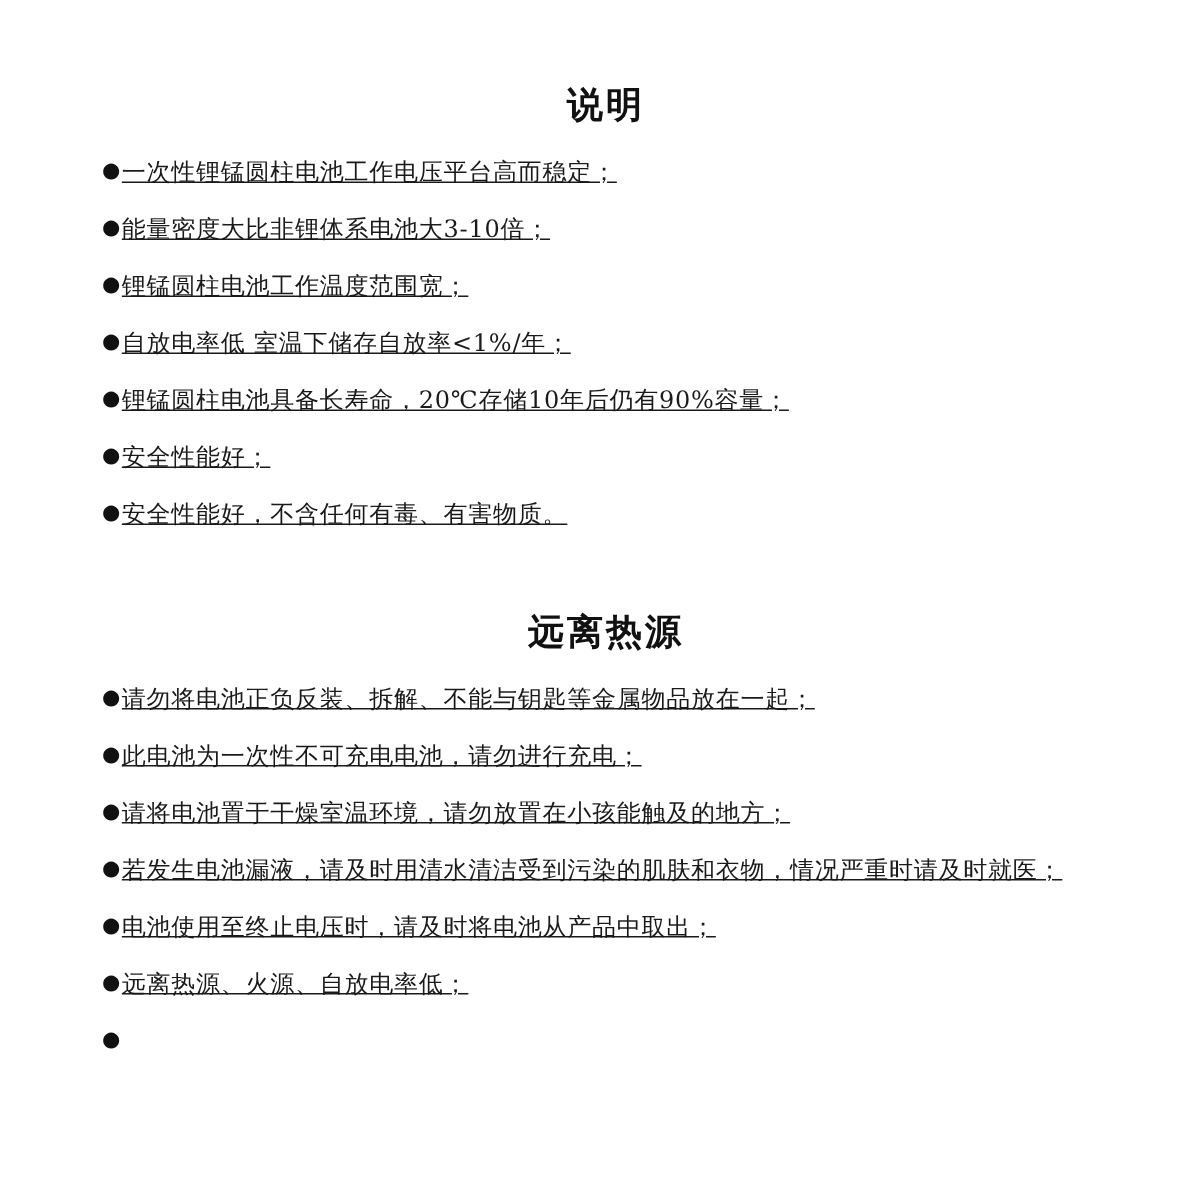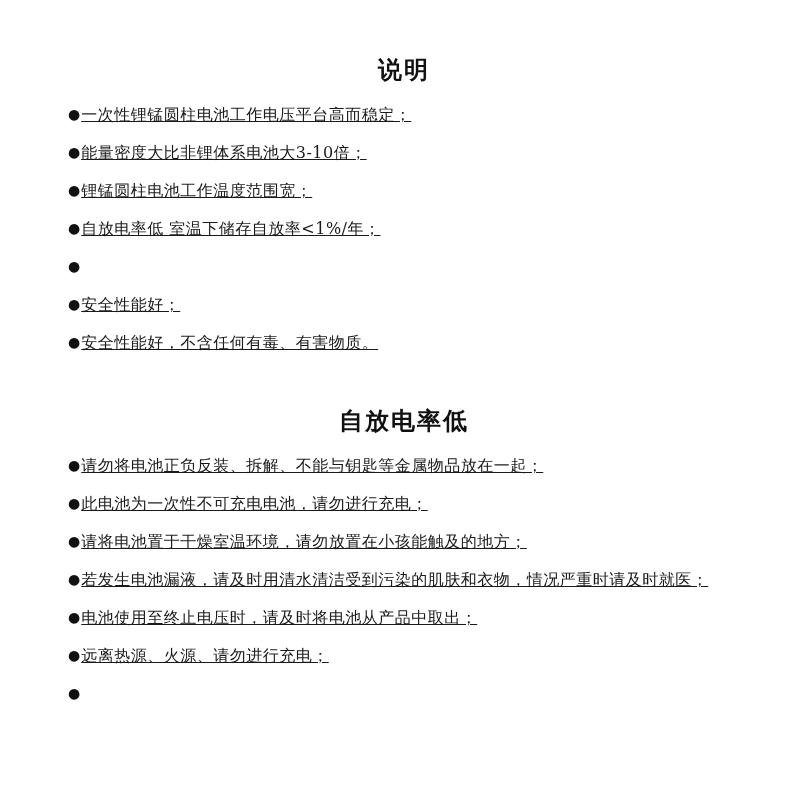--- a/index.html
+++ b/index.html
@@ -68,34 +68,35 @@
       <div class="item">
         <span class="bullet">●</span>
         <span class="item-text">锂锰圆柱电池工作温度范围宽；</span>
       </div>
       <div class="item">
         <span class="bullet">●</span>
         <span class="item-text">自放电率低 室温下储存自放率&lt;1%/年；</span>
       </div>
       <div class="item">
         <span class="bullet">●</span>
+        <span class="item-text">锂锰圆柱电池具备长寿命，20℃存储10年后仍有90%容量；</span>
       </div>
       <div class="item">
         <span class="bullet">●</span>
         <span class="item-text">安全性能好；</span>
       </div>
       <div class="item">
         <span class="bullet">●</span>
         <span class="item-text">安全性能好，不含任何有毒、有害物质。</span>
       </div>
     </div>
   </div>
 
   <div class="section section-2">
-    <div class="section-title">自放电率低</div>
+    <div class="section-title">远离热源</div>
     <div class="list">
       <div class="item">
         <span class="bullet">●</span>
         <span class="item-text">请勿将电池正负反装、拆解、不能与钥匙等金属物品放在一起；</span>
       </div>
       <div class="item">
         <span class="bullet">●</span>
         <span class="item-text">此电池为一次性不可充电电池，请勿进行充电；</span>
       </div>
       <div class="item">
@@ -105,21 +106,21 @@
       <div class="item">
         <span class="bullet">●</span>
         <span class="item-text">若发生电池漏液，请及时用清水清洁受到污染的肌肤和衣物，情况严重时请及时就医；</span>
       </div>
       <div class="item">
         <span class="bullet">●</span>
         <span class="item-text">电池使用至终止电压时，请及时将电池从产品中取出；</span>
       </div>
       <div class="item">
         <span class="bullet">●</span>
-        <span class="item-text">远离热源、火源、请勿进行充电；</span>
+        <span class="item-text">远离热源、火源、自放电率低；</span>
       </div>
       <div class="item">
         <span class="bullet">●</span>
       </div>
     </div>
   </div>
 
 </div>
 
 </body></html>

